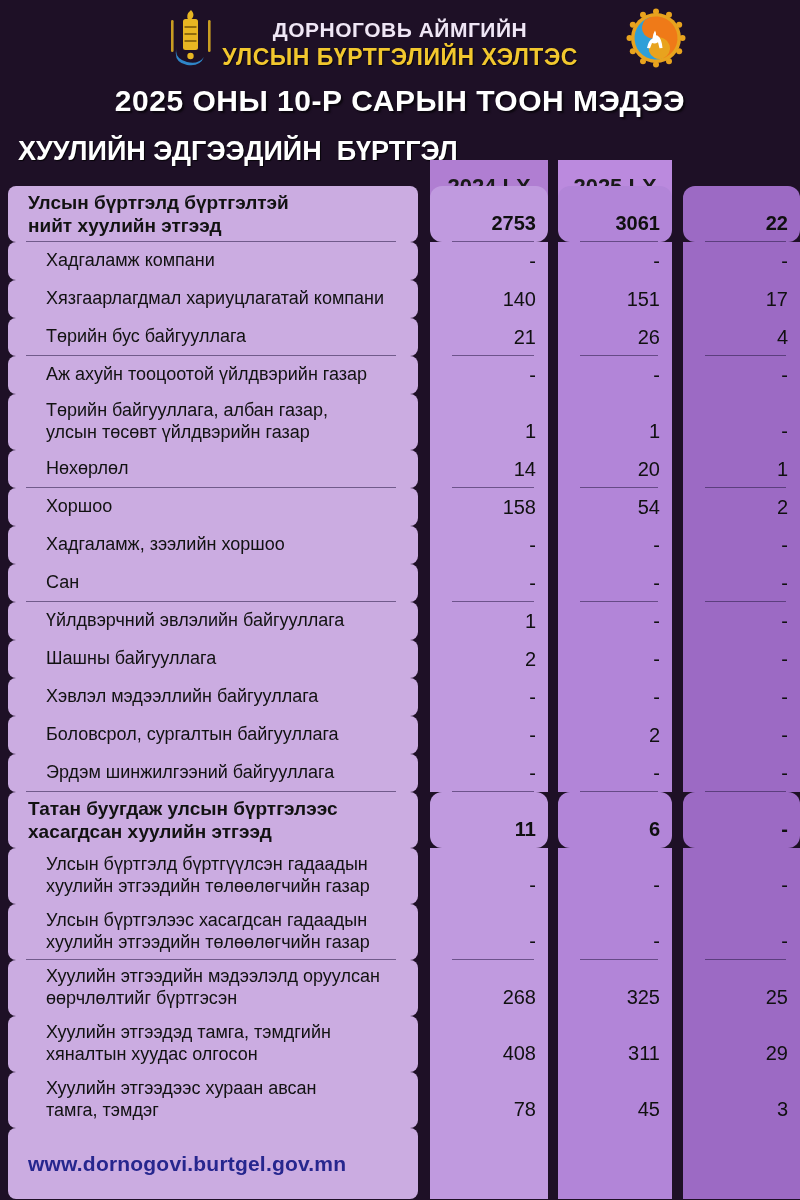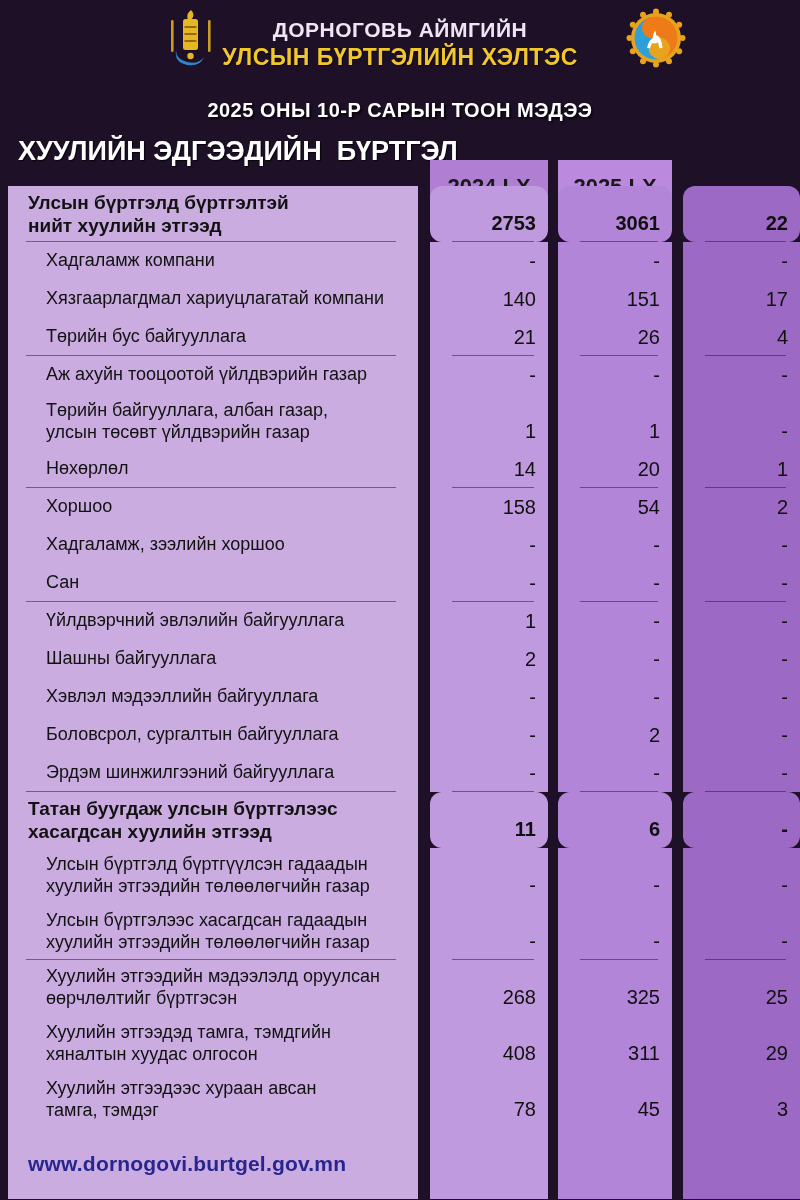--- a/index.html
+++ b/index.html
@@ -12,21 +12,21 @@
   html,body{background:#000;}
   body{font-family:"Liberation Sans",sans-serif;}
   .page{position:relative;width:800px;height:1200px;background:var(--bg);overflow:hidden;margin:0 auto;}
 
   
   .hdr{position:relative;height:118px;}
   .org{padding-top:18px;text-align:center;}
   .org-1{color:#efe6f5;font-size:21px;font-weight:bold;letter-spacing:.5px;}
   .org-2{color:var(--accent);font-size:23px;font-weight:bold;letter-spacing:.5px;margin-top:2px;
          text-shadow:1px 1px 1px rgba(0,0,0,.7);}
-  .big-title{margin-top:28px;text-align:center;color:#fff;font-size:20px;font-weight:bold;
+  .big-title{margin-top:13px;text-align:center;color:#fff;font-size:30px;font-weight:bold;
          letter-spacing:.5px;text-shadow:2px 2px 2px rgba(0,0,0,.65);}
   .logo{position:absolute;top:8px;}
   .logo-left{left:166px;width:50px;height:58px;}
   .logo-right{left:626px;width:60px;height:60px;}
 
   
   .thead{display:flex;margin:6px 0 0 8px;height:62px;align-items:flex-start;}
   .thead .sec-title{width:410px;height:54px;display:flex;align-items:center;padding-left:10px;
         color:#fff;font-size:27px;font-weight:bold;white-space:pre;
         text-shadow:1px 1px 1px rgba(0,0,0,.8);}
@@ -37,21 +37,21 @@
   .hbox.b3{width:117px;background:var(--hdr3);}
   .hgap1{width:12px;} .hgap2{width:10px;} .hgap3{width:11px;}
 
   
   .tbody{margin-left:8px;width:792px;display:flex;flex-direction:column;height:1013px;}
   .trow{display:flex;flex-shrink:0;}
   .trow.h1{height:38px;} .trow.h2{height:56px;}
   .cell{position:relative;}
   .c-label{width:410px;background:var(--label-col);display:flex;align-items:center;
         padding-left:38px;padding-right:20px;color:var(--ink);font-size:18px;line-height:1.22;
-        white-space:pre-line;}
+        white-space:pre-line;border-radius:8px;}
   .trow.bold .c-label{padding-left:20px;font-weight:bold;font-size:19px;}
   .g1{width:12px;} .g2{width:10px;} .g3{width:11px;}
   .c-v{display:flex;align-items:flex-end;justify-content:flex-end;
         padding:0 12px 7px 0;color:#101010;font-size:20px;}
   .trow.bold .c-v{font-weight:bold;border-radius:12px;}
   .c-v1{width:118px;background:var(--col1);}
   .c-v2{width:114px;background:var(--col2);}
   .c-v3{width:117px;background:var(--col3);}
   .trow.sep .c-label::after{content:"";position:absolute;left:18px;right:22px;bottom:0;
         height:1px;background:var(--line);}

